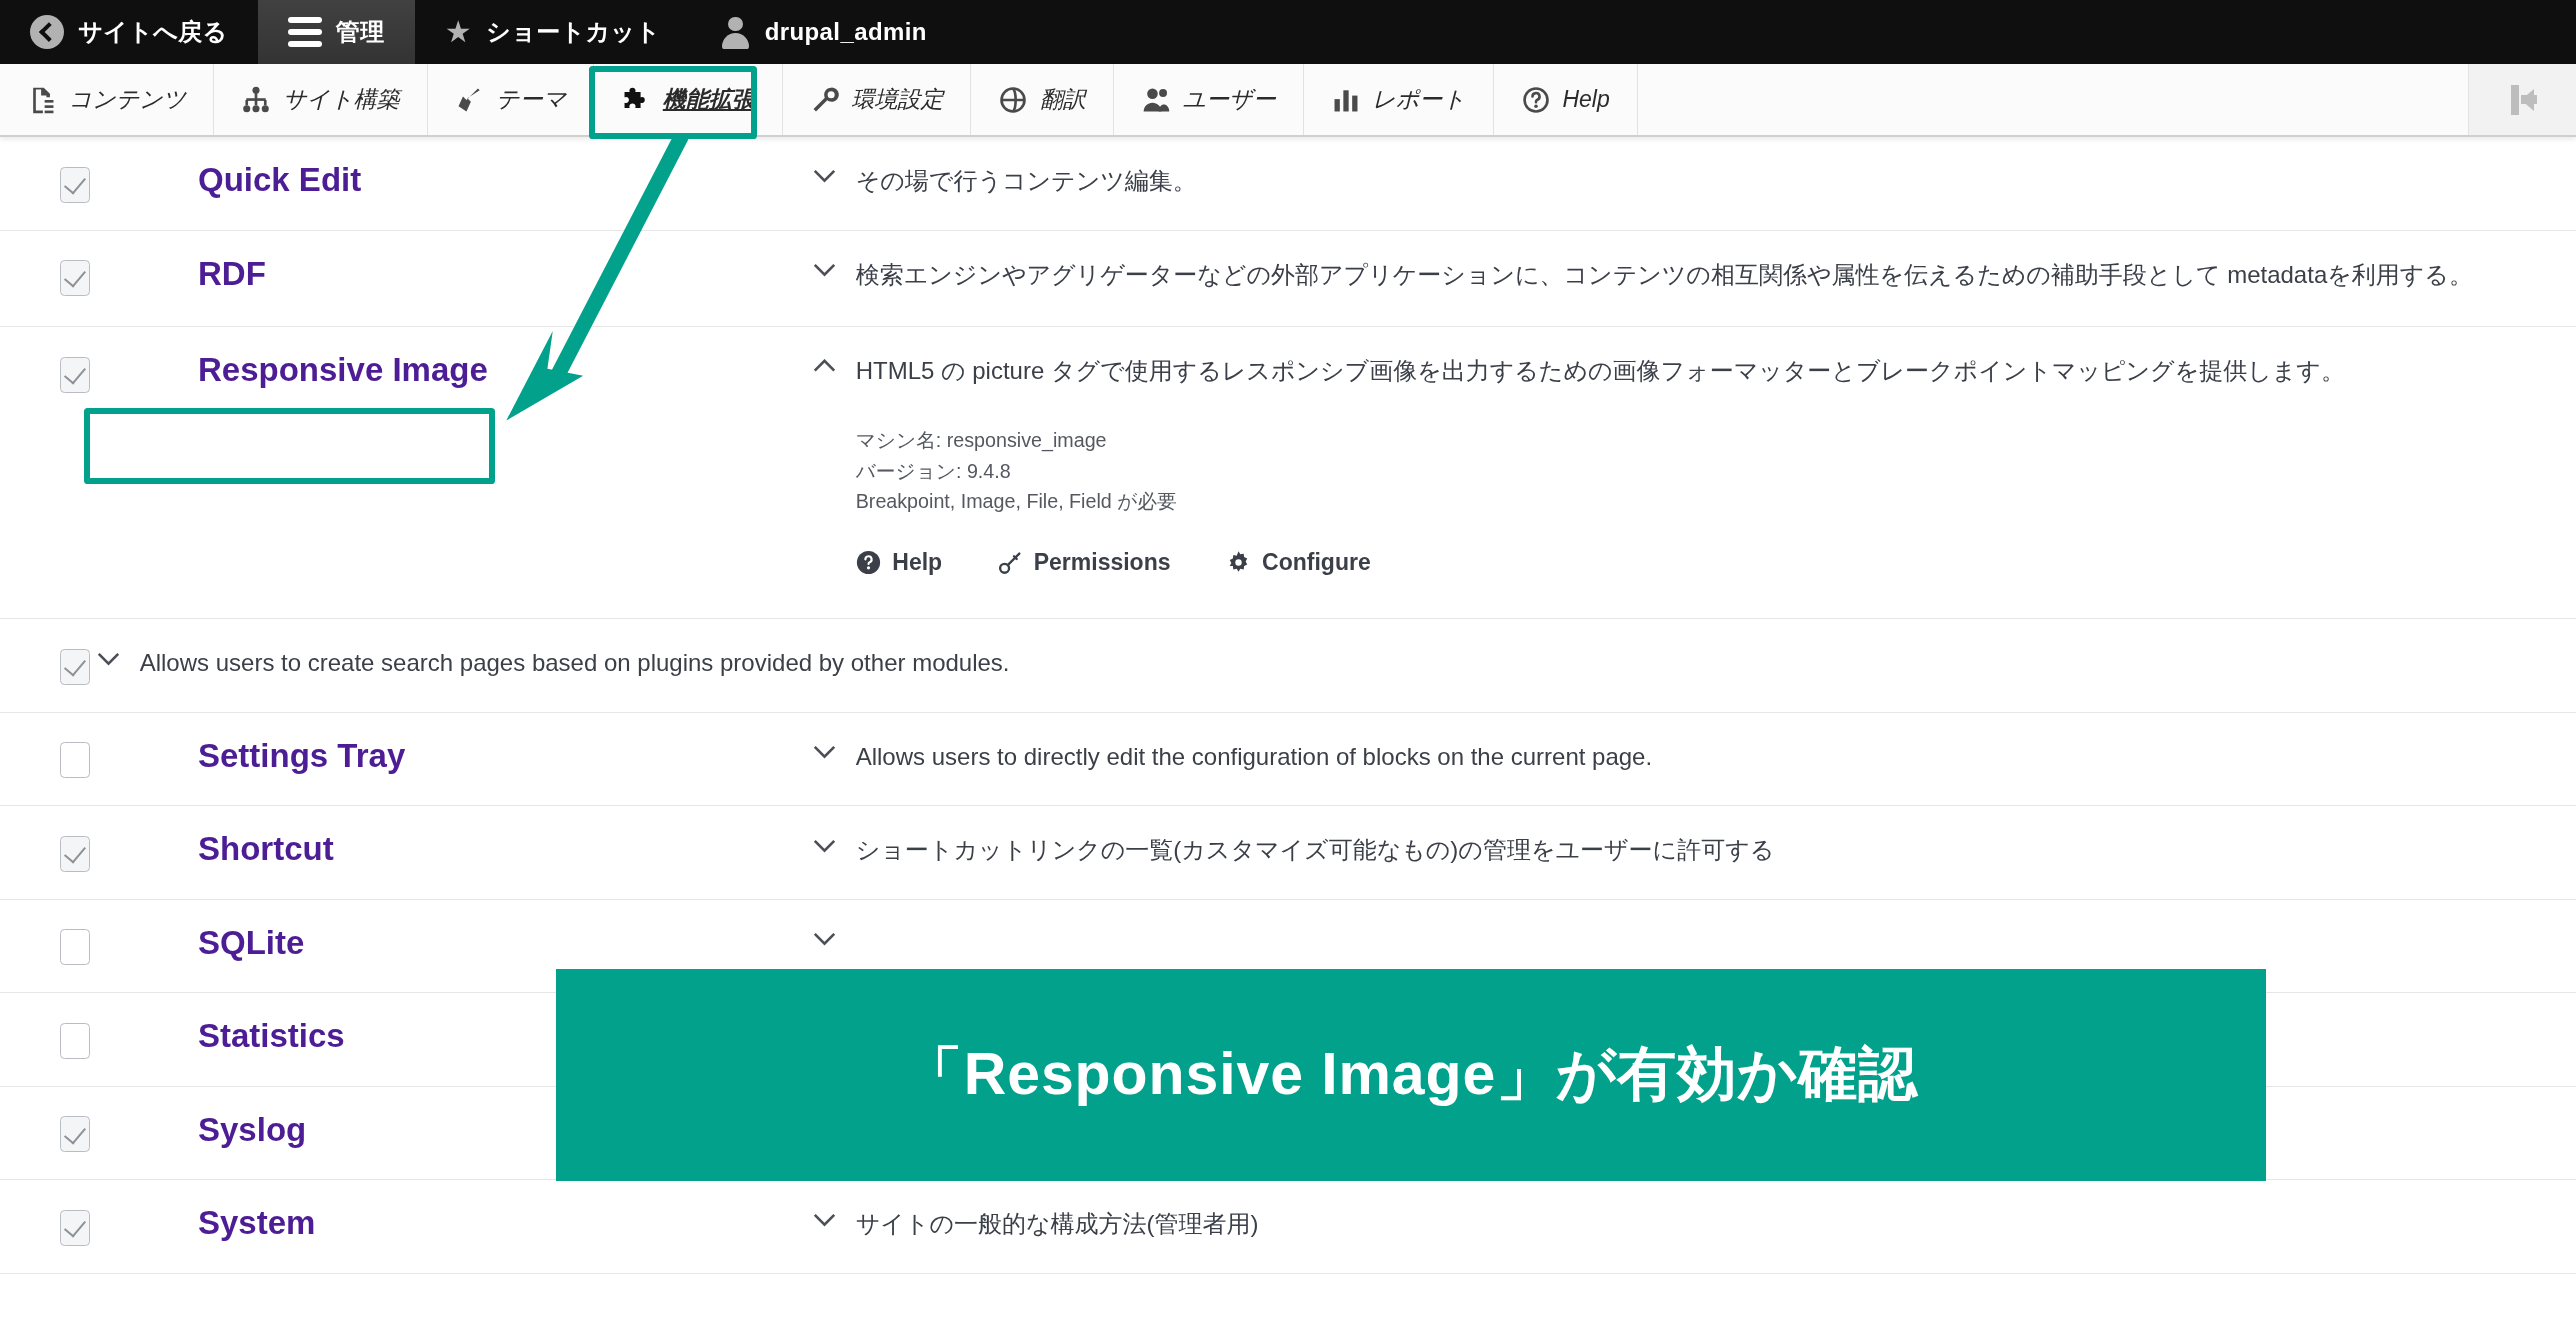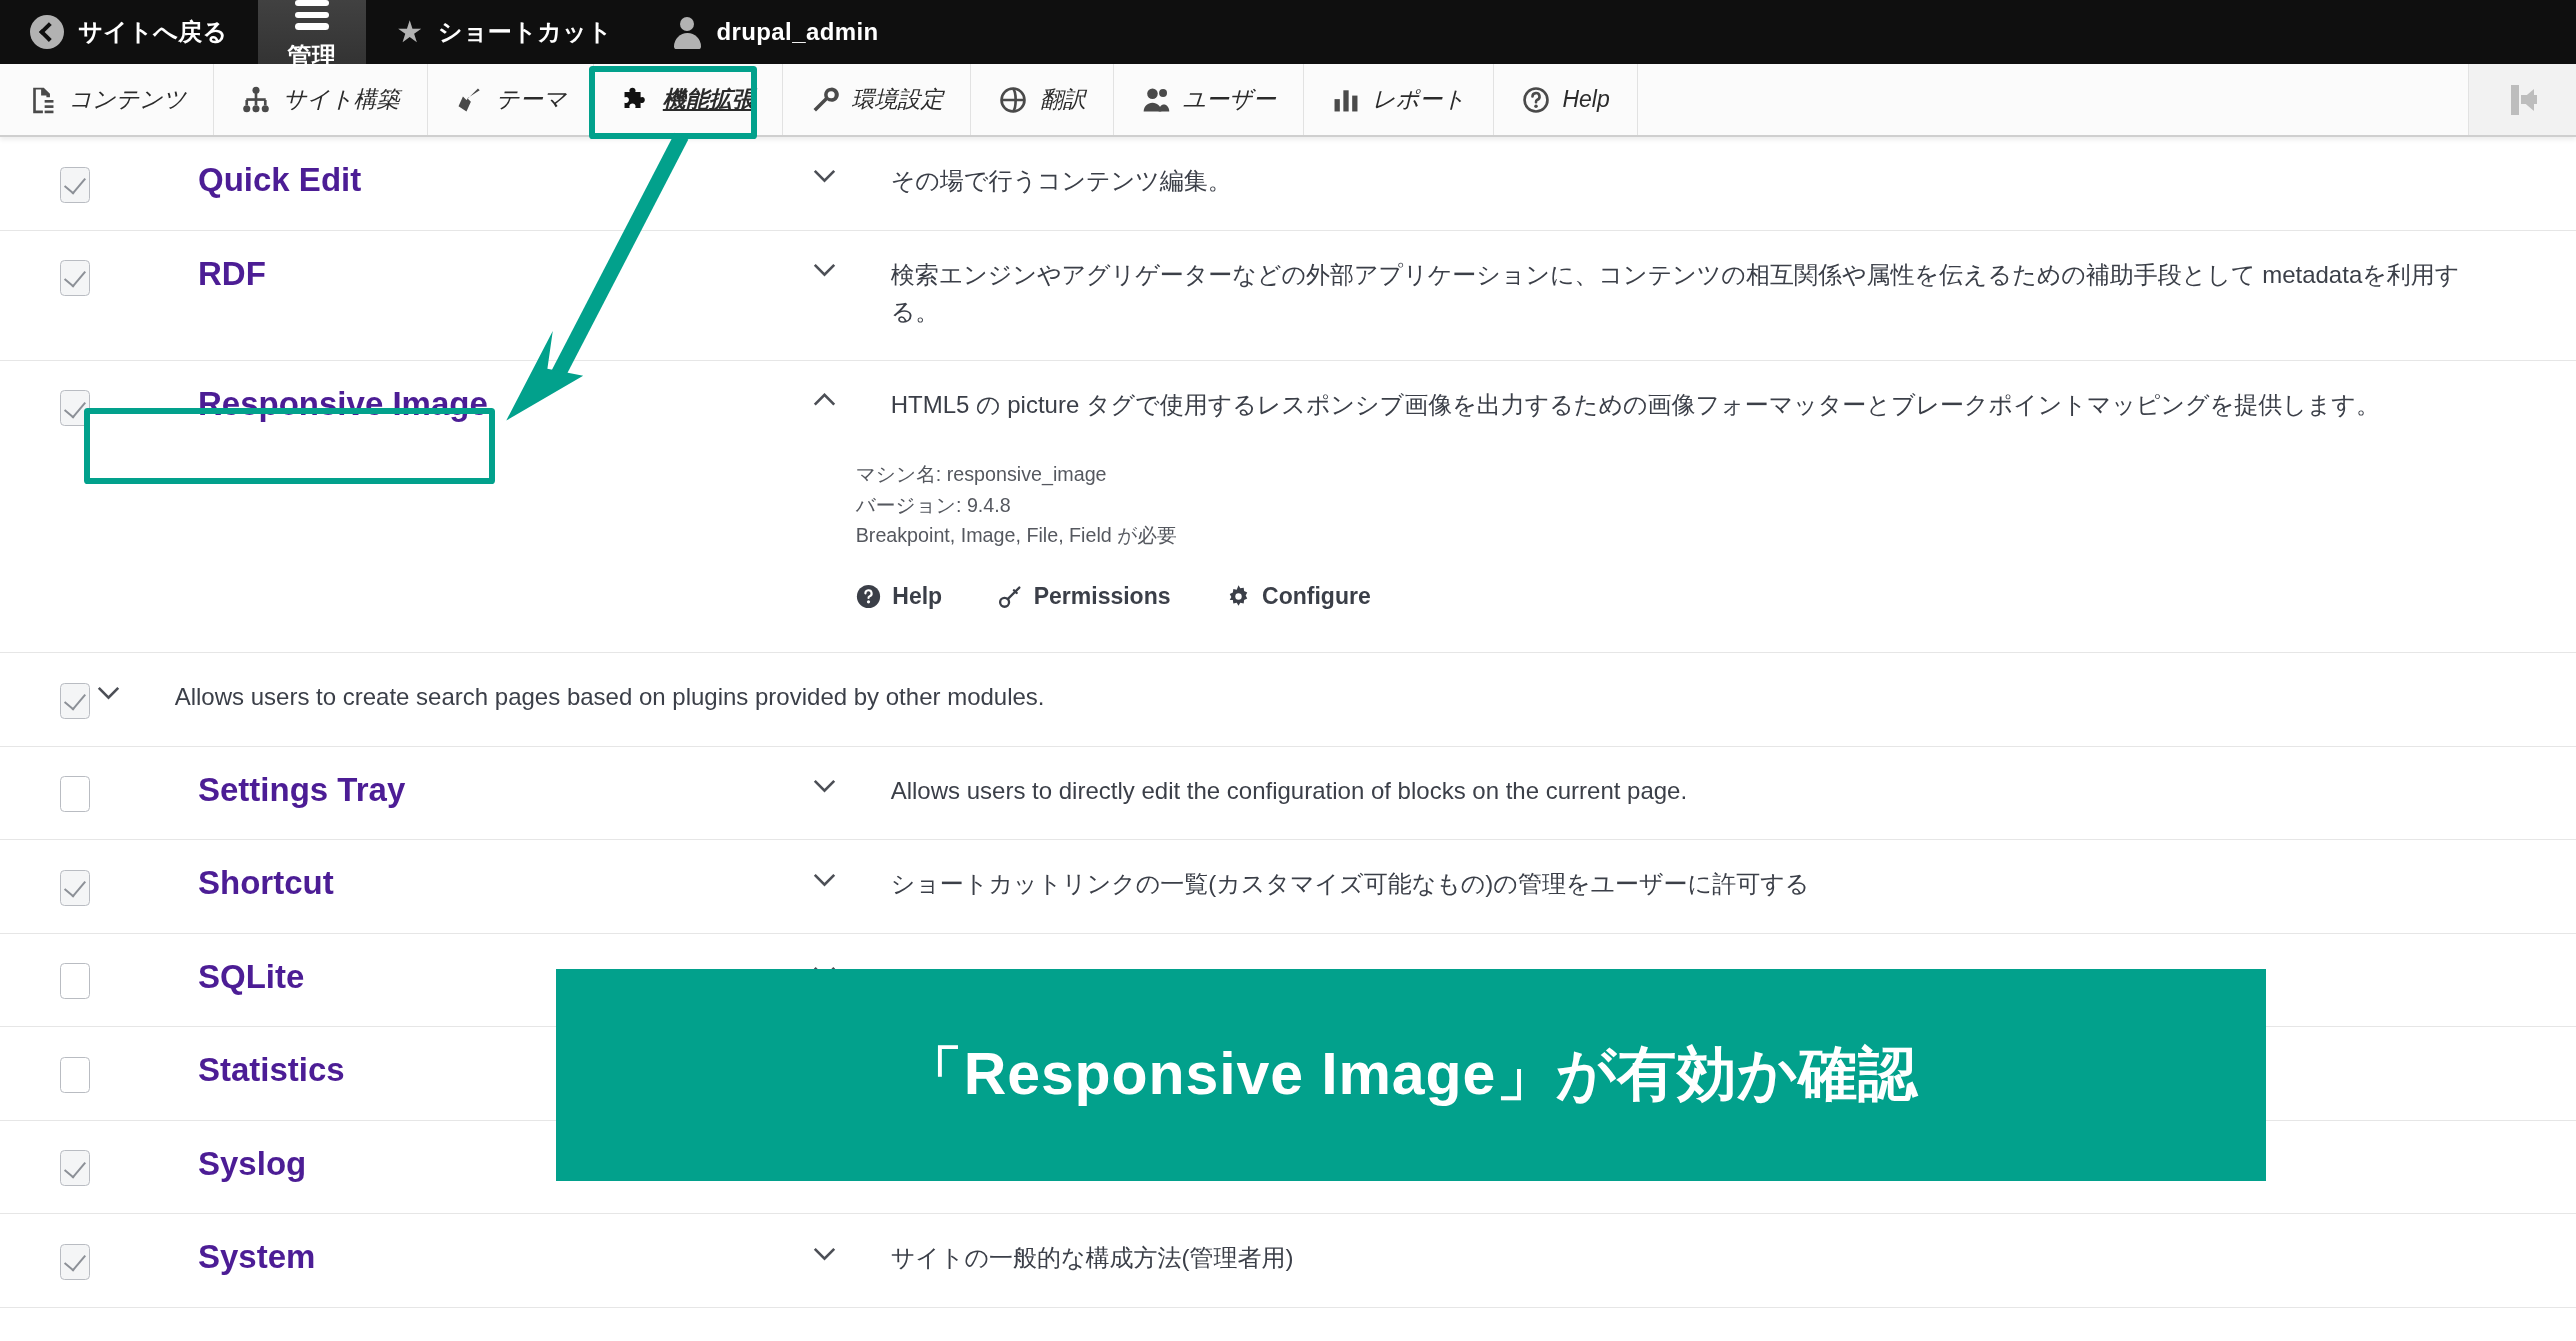--- a/index.html
+++ b/index.html
@@ -34,21 +34,20 @@
     color: #ffffff;
     font-size: 24px;
     font-weight: 700;
     letter-spacing: 0.4px;
     white-space: nowrap;
     cursor: pointer;
   }
   .tt-item.active {
     background: #3a3a3a;
     background: linear-gradient(#414141, #333333);
-    flex-direction: column;
   }
   .tt-label { line-height: 1; }
 
   
   .icon-back {
     width: 34px; height: 34px;
     border-radius: 50%;
     background: #b2b2b2;
     display: flex; align-items: center; justify-content: center;
     flex: none;
@@ -179,21 +178,20 @@
     margin-top: 7.2px;
     color: #4c4f56;
     font-size: 0;
   }
   .chev svg { display:block; }
   .desc-body { flex: 1 1 auto; }
   .desc-text {
     font-size: 24px;
     line-height: 1.55;
     color: #3b3f48;
-    margin-left: 35px;
   }
 
   .cbox {
     width: 30px; height: 36px;
     border: 1.8px solid #b9bcc2;
     border-radius: 4.5px;
     background: #f4f5f6;
     box-sizing: border-box;
     position: relative;
     flex: none;

